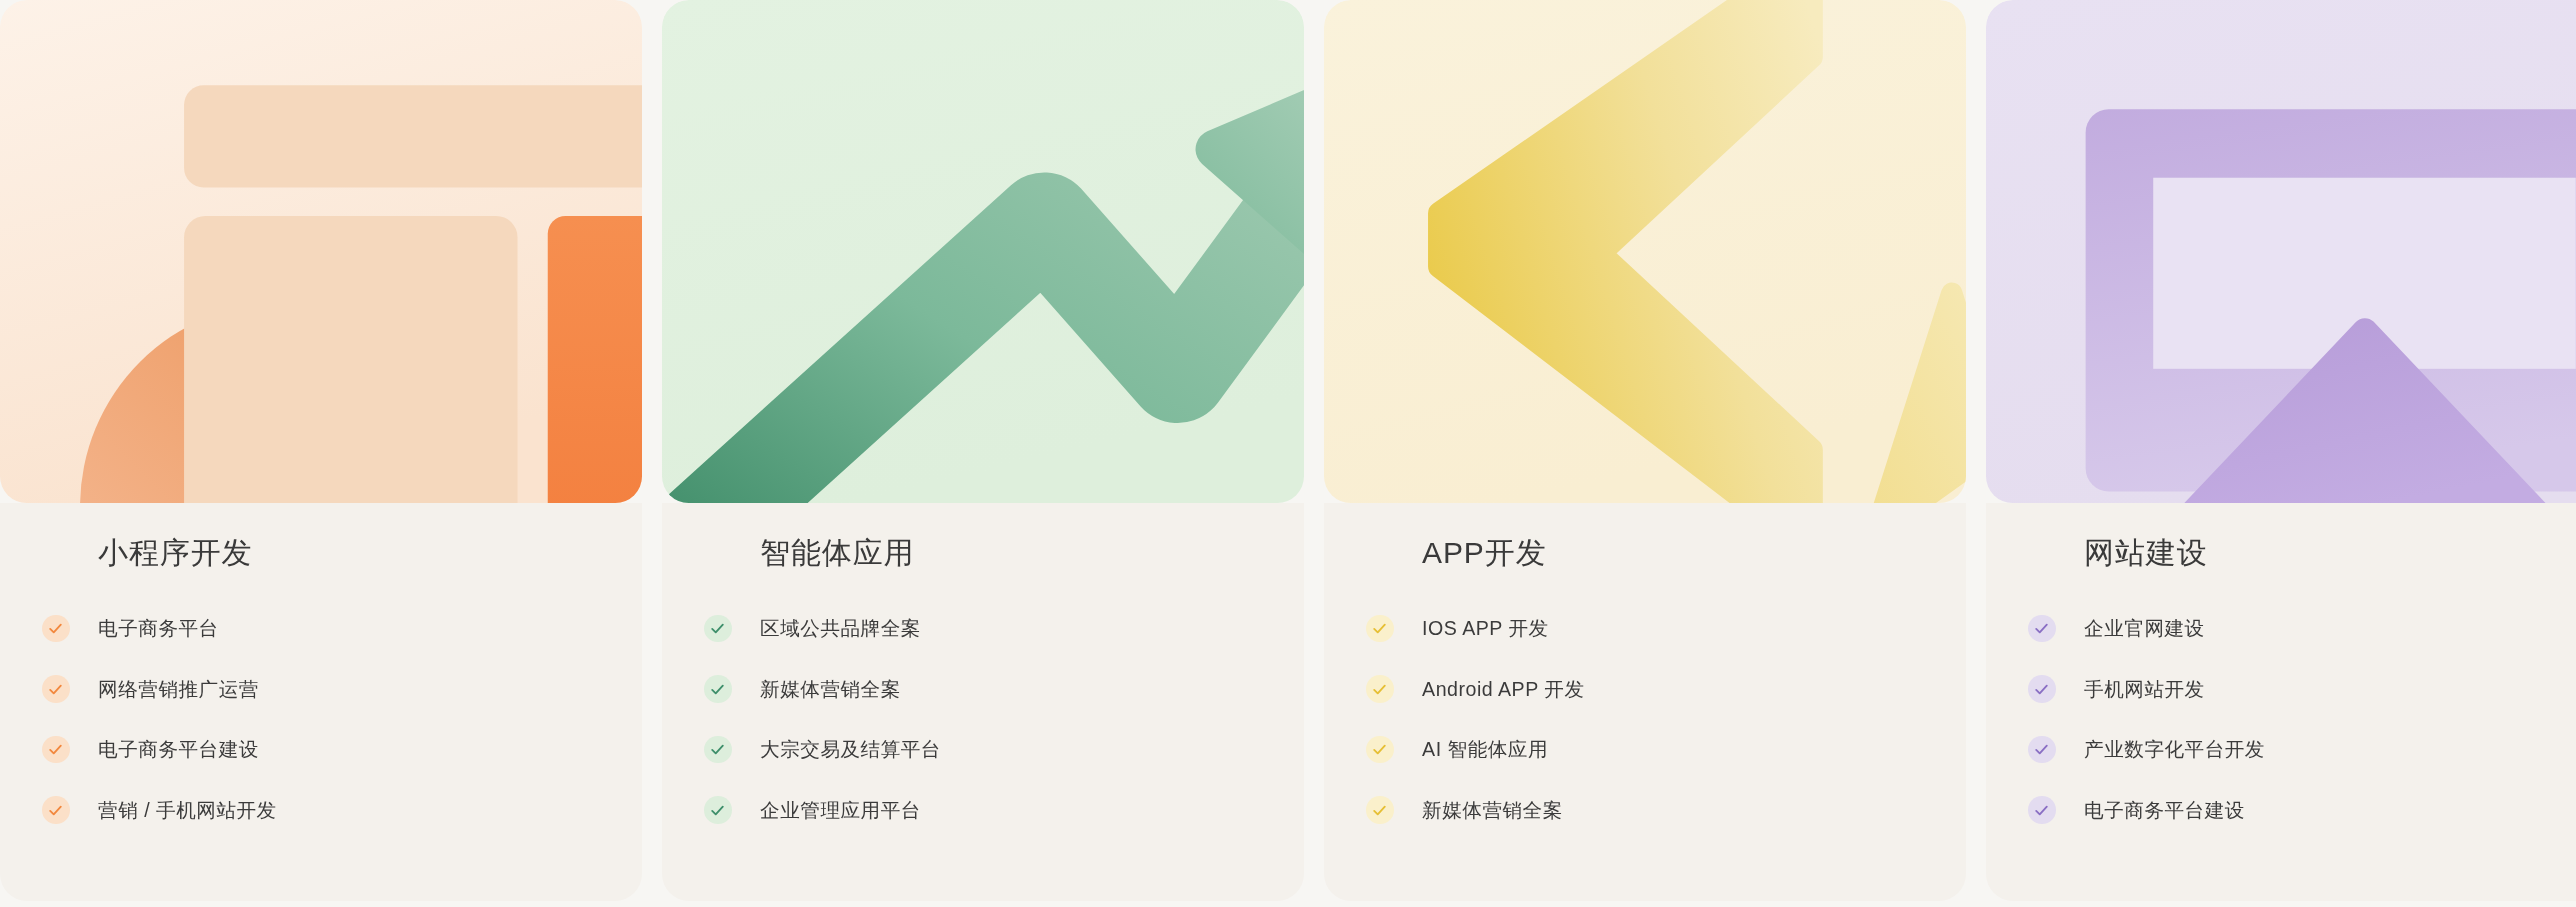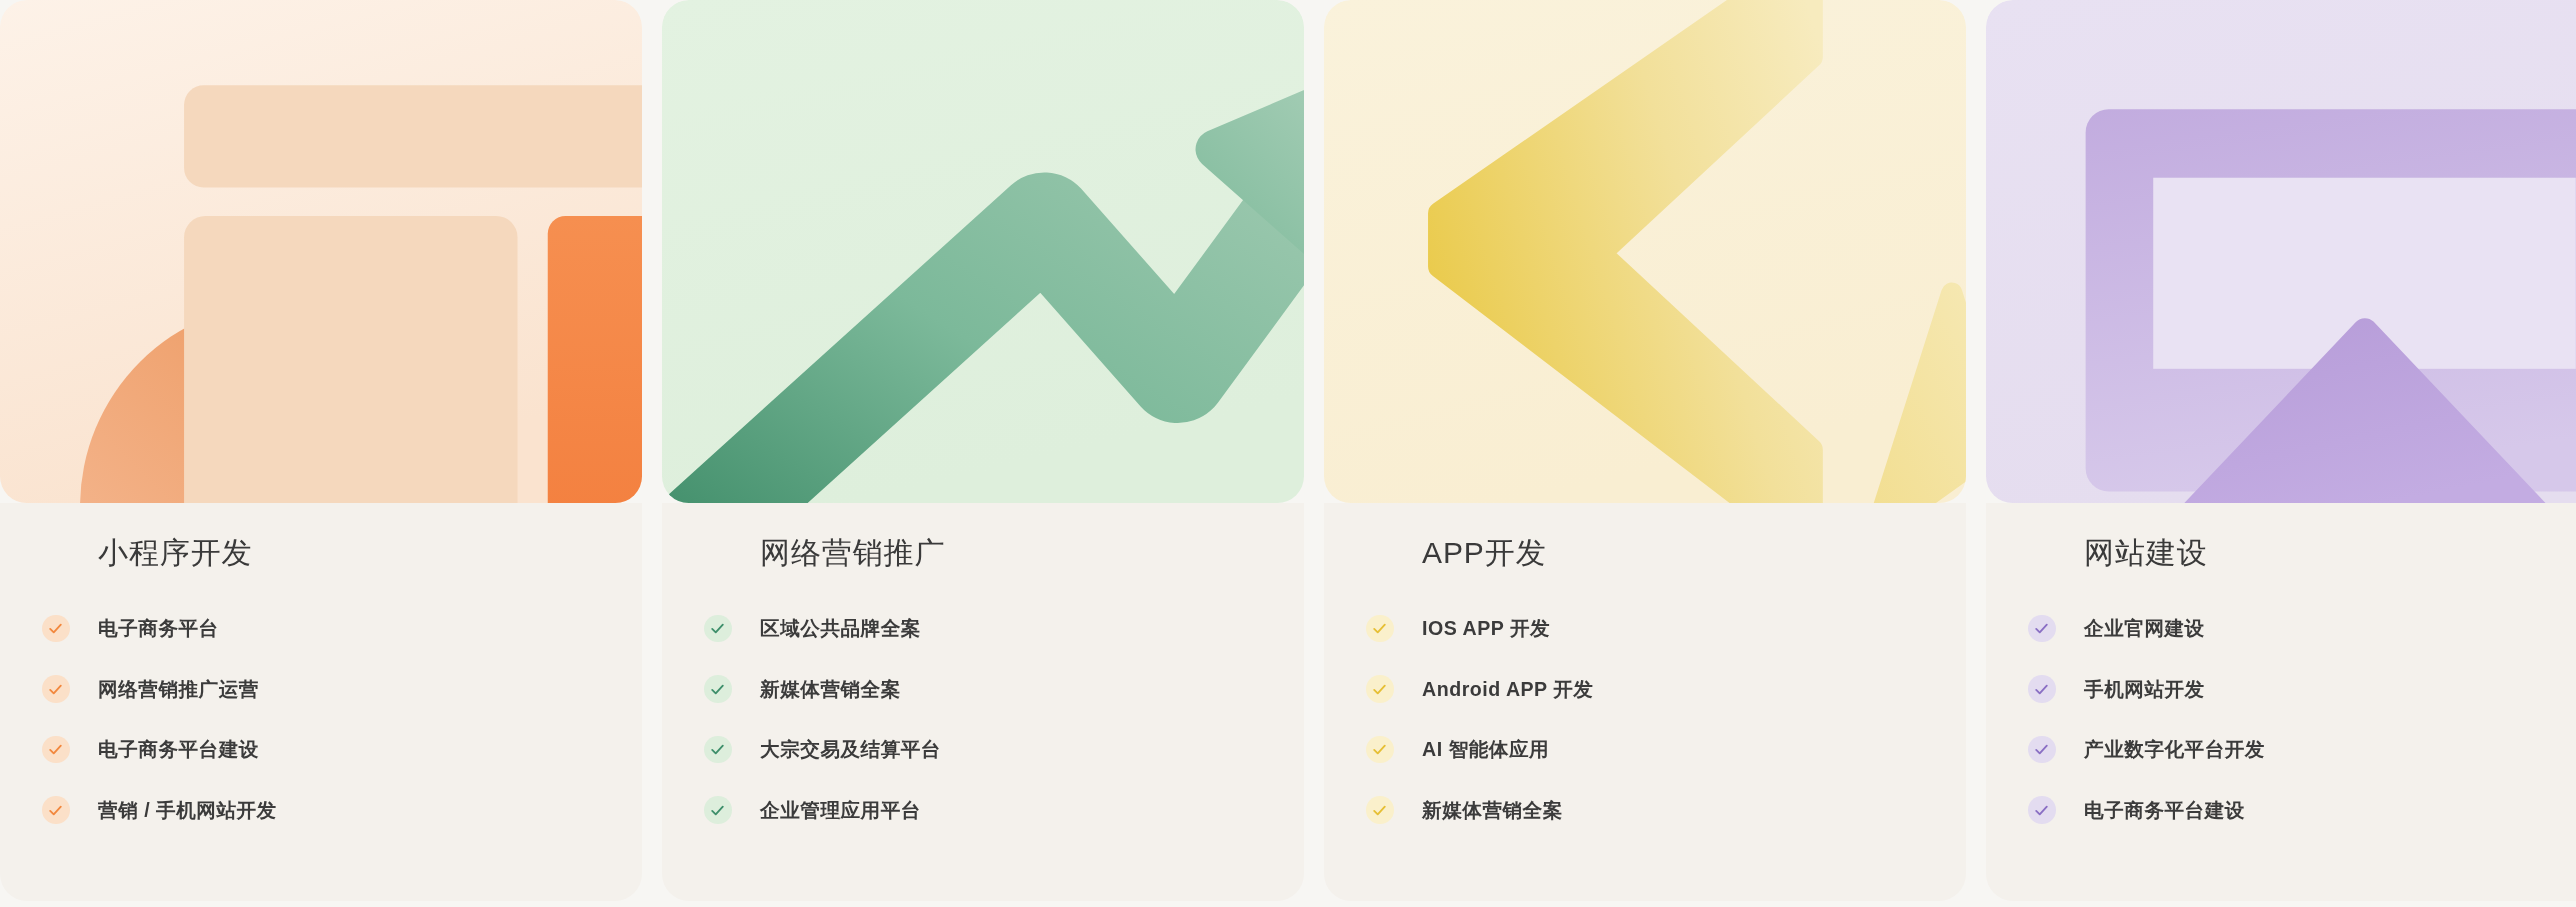--- a/index.html
+++ b/index.html
@@ -61,21 +61,20 @@
     color: #3A3A3A;
     font-weight: 400;
     letter-spacing: 0.9px;
     margin: 0 0 0 98px;
   }
 
   .feature-list {
     list-style: none;
     margin: 41px 0 0 0;
     padding: 0;
-    font-weight: bold;
   }
 
   .feature-item {
     display: flex;
     align-items: center;
     height: 33px;
     margin-bottom: 27.6px;
     padding-left: 42px;
   }
 
@@ -205,21 +204,21 @@
         <g clip-path="url(#c2clip)">
           <rect x="0" y="0" width="722" height="566" fill="url(#c2bg)"></rect>
 
           <polyline points="15,625 430,250 580,420 800,120" fill="none" stroke="url(#c2line)" stroke-width="112" stroke-linejoin="round" stroke-linecap="round"></polyline>
 
           <path d="M 622 168 L 790 96 L 735 268 Z" fill="url(#c2head)" stroke="url(#c2head)" stroke-width="44" stroke-linejoin="round"></path>
         </g>
       </svg>
     </div>
     <div class="body">
-      <h3 class="card-title">网络营销推广</h3>
+      <h3 class="card-title">智能体应用</h3>
       <ul class="feature-list">
         <li class="feature-item">
           <span class="check-badge">
             <svg viewBox="0 0 24 24" fill="none" stroke="#3E8F6B" stroke-width="2.6" stroke-linecap="round" stroke-linejoin="round">
                 <polyline points="4.5,12.5 9.5,17.5 19.5,6.5"></polyline>
               </svg>
           </span>
           <span class="feature-label">区域公共品牌全案</span>
         </li>
         <li class="feature-item">

